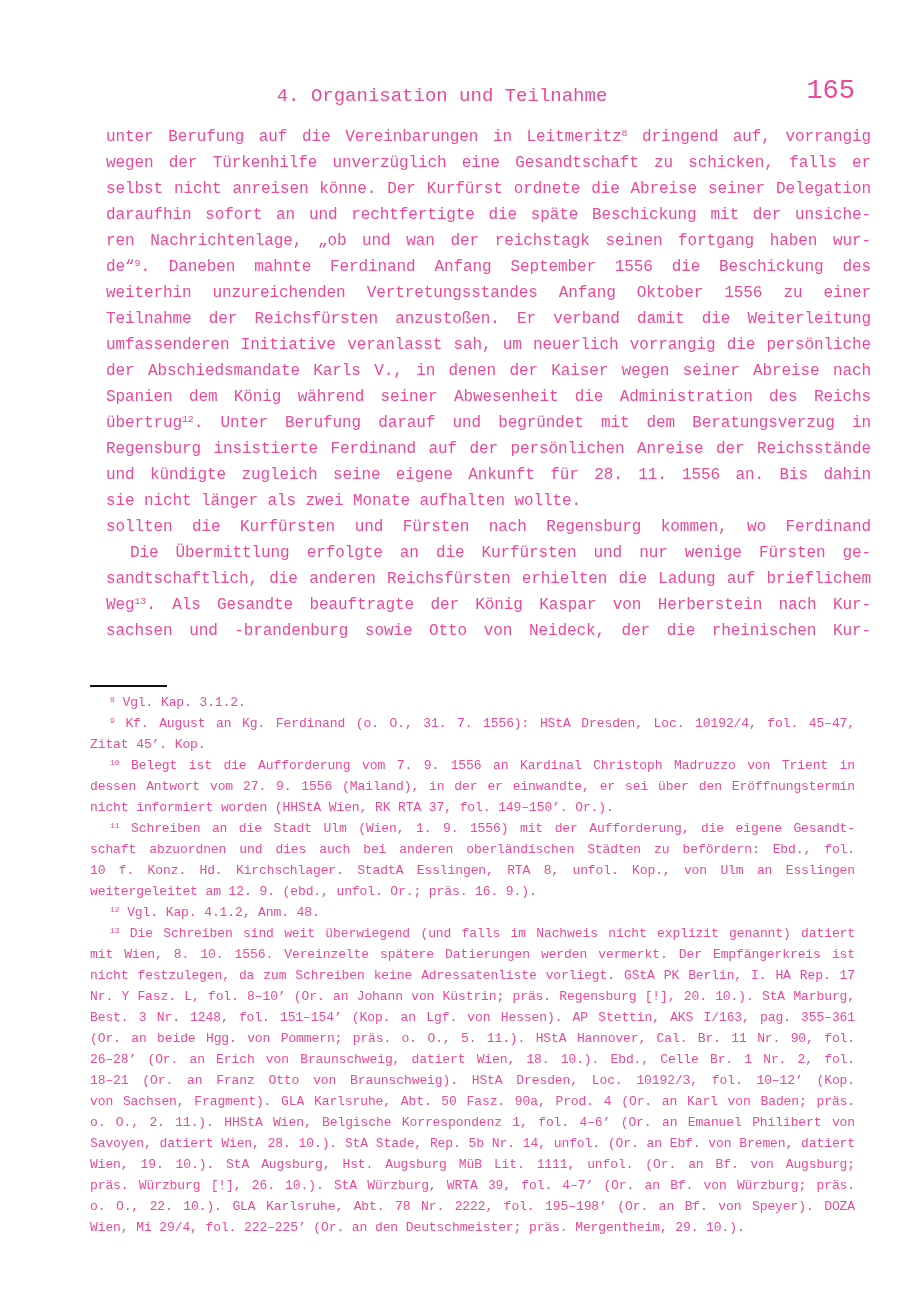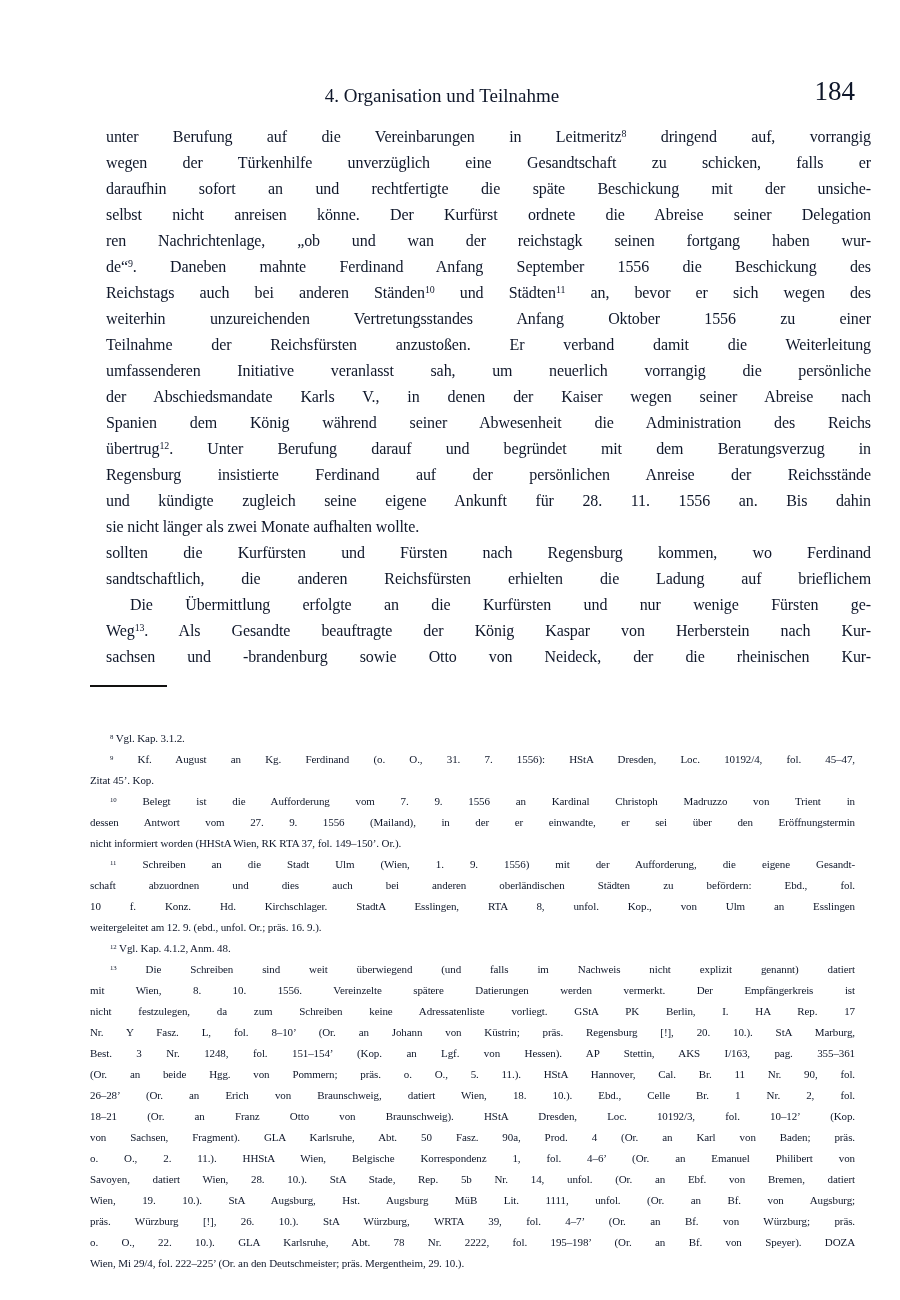--- a/index.html
+++ b/index.html
@@ -1,69 +1,68 @@
 <!DOCTYPE html>
 <html><head>
 <meta charset="utf-8">
 <style>
   html,body { margin:0; padding:0; background:#e8e8e8; }
   .page {
     position:relative; width:900px; height:1300px; background:#ffffff;
-    font-family:Liberation Serif, serif; color:#0f172a; overflow:hidden;
+    font-family:Liberation Mono, monospace; color:#ec4899; overflow:hidden;
   }
   .running-head { position:absolute; top:80px; left:90px; width:765px; height:32px; }
   .rh-title { position:absolute; top:5px; left:352px; transform:translateX(-50%);
     font-size:19px; white-space:nowrap; }
   .rh-page { position:absolute; top:-4px; right:0; font-size:27px; }
   .body-block { position:absolute; top:124px; left:90px; width:765px;
     font-size:16px; line-height:26px; letter-spacing:-0.1px;margin-left:16px; }
   .fnrule { position:absolute; top:685px; left:90px; width:77px;
     border-top:2px solid #121110; }
-  .fn-block { position:absolute; top:728px; left:90px; width:765px;
-    font-size:11px; line-height:21px; letter-spacing:-0.1px; }
+  .fn-block { position:absolute; top:692px; left:90px; width:765px;
+    font-size:13px; line-height:21px; letter-spacing:-0.1px; }
   .tline { text-align:justify; text-align-last:justify; }
   .tline.nojust { text-align:left; text-align-last:left; }
   .body-block .tline.indent { text-indent:24px; }
   .fn-block .tline.indent { text-indent:20px; }
   .tline sup { font-size:62%; vertical-align:baseline; position:relative; top:-0.5em;
     line-height:0; }
 </style>
 </head>
 <body>
 
 <div class="page">
 
   <header class="running-head">
     <span class="rh-title">4. Organisation und Teilnahme</span>
-    <span class="rh-page">184</span>
+    <span class="rh-page">165</span>
   </header>
 
   <main class="body-block">
     <div class="paragraph">
         <div class="tline">unter Berufung auf die Vereinbarungen in Leitmeritz<sup>8</sup> dringend auf, vorrangig</div>
         <div class="tline">wegen der Türkenhilfe unverzüglich eine Gesandtschaft zu schicken, falls er</div>
+        <div class="tline">selbst nicht anreisen könne. Der Kurfürst ordnete die Abreise seiner Delegation</div>
         <div class="tline">daraufhin sofort an und rechtfertigte die späte Beschickung mit der unsiche-</div>
-        <div class="tline">selbst nicht anreisen könne. Der Kurfürst ordnete die Abreise seiner Delegation</div>
         <div class="tline">ren Nachrichtenlage, „ob und wan der reichstagk seinen fortgang haben wur-</div>
         <div class="tline">de“<sup>9</sup>. Daneben mahnte Ferdinand Anfang September 1556 die Beschickung des</div>
-        <div class="tline">Reichstags auch bei anderen Ständen<sup>10</sup> und Städten<sup>11</sup> an, bevor er sich wegen des</div>
         <div class="tline">weiterhin unzureichenden Vertretungsstandes Anfang Oktober 1556 zu einer</div>
         <div class="tline">Teilnahme der Reichsfürsten anzustoßen. Er verband damit die Weiterleitung</div>
         <div class="tline">umfassenderen Initiative veranlasst sah, um neuerlich vorrangig die persönliche</div>
         <div class="tline">der Abschiedsmandate Karls V., in denen der Kaiser wegen seiner Abreise nach</div>
         <div class="tline">Spanien dem König während seiner Abwesenheit die Administration des Reichs</div>
         <div class="tline">übertrug<sup>12</sup>. Unter Berufung darauf und begründet mit dem Beratungsverzug in</div>
         <div class="tline">Regensburg insistierte Ferdinand auf der persönlichen Anreise der Reichsstände</div>
         <div class="tline">und kündigte zugleich seine eigene Ankunft für 28. 11. 1556 an. Bis dahin</div>
         <div class="tline nojust">sie nicht länger als zwei Monate aufhalten wollte.</div>
         <div class="tline">sollten die Kurfürsten und Fürsten nach Regensburg kommen, wo Ferdinand</div>
       </div>
     <div class="paragraph">
+        <div class="tline indent">Die Übermittlung erfolgte an die Kurfürsten und nur wenige Fürsten ge-</div>
         <div class="tline">sandtschaftlich, die anderen Reichsfürsten erhielten die Ladung auf brieflichem</div>
-        <div class="tline indent">Die Übermittlung erfolgte an die Kurfürsten und nur wenige Fürsten ge-</div>
         <div class="tline">Weg<sup>13</sup>. Als Gesandte beauftragte der König Kaspar von Herberstein nach Kur-</div>
         <div class="tline">sachsen und -brandenburg sowie Otto von Neideck, der die rheinischen Kur-</div>
       </div>
   </main>
 
   <div class="fnrule"></div>
 
   <section class="fn-block">
     <div class="footnote">
         <div class="tline nojust indent"><sup>8</sup> Vgl. Kap. 3.1.2.</div>

